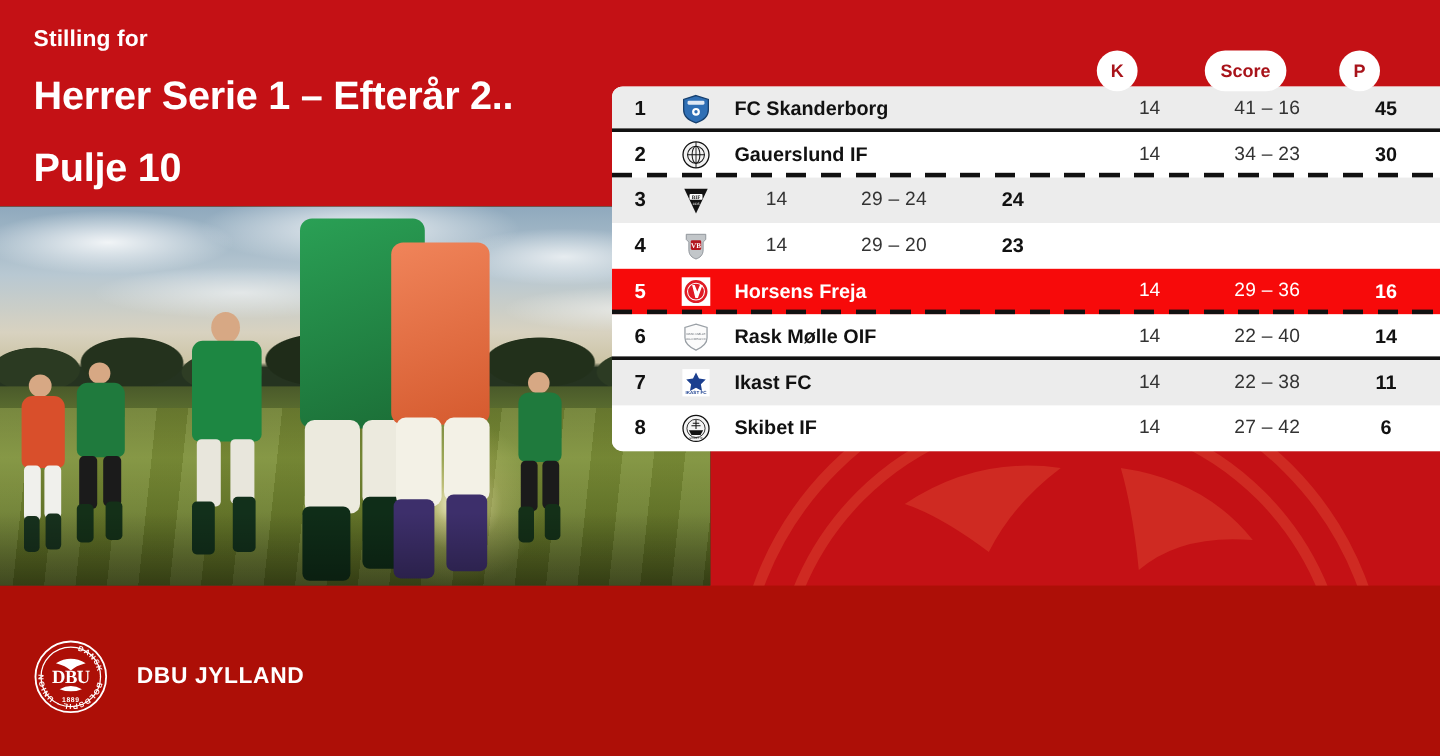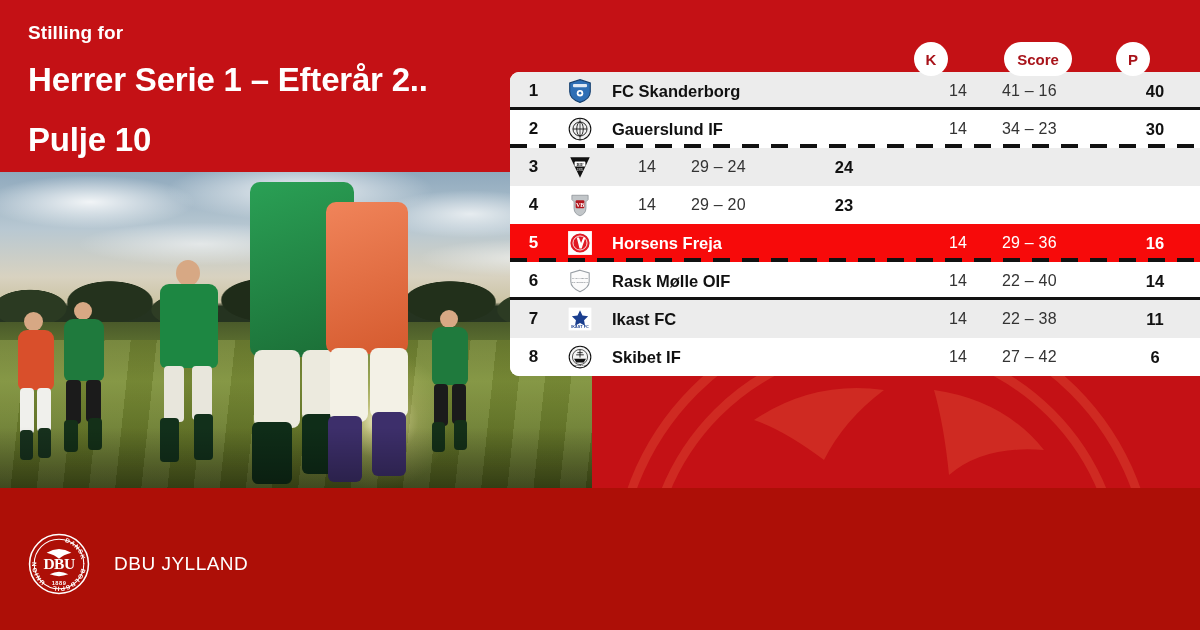--- a/index.html
+++ b/index.html
@@ -158,20 +158,21 @@
   .c-k {
     width:88px;
     flex:0 0 auto;
     text-align:center;
     font-size:16px;
     color:#333;
   }
   .c-score {
     width:108px;
     flex:0 0 auto;
+    text-align:center;
     font-size:16px;
     color:#333;
     letter-spacing:.2px;
   }
   .c-p {
     width:90px;
     flex:0 0 auto;
     text-align:center;
     font-size:16.5px;
     font-weight:bold;
@@ -222,21 +223,21 @@
     position:absolute;
     left:28px; bottom:35px;
     display:flex;
     align-items:center;
     z-index:8;
   }
   .footer-label {
     margin-left:24px;
     color:#ffffff;
     font-size:19px;
-    font-weight:normal;
+    font-weight:bold;
     letter-spacing:.5px;
   }
 
   .logo-svg { display:block; }
 </style>
 </head>
 <body>
 
 <div class="watermark">
   <svg viewBox="0 0 560 560" width="560" height="560" aria-hidden="true">
@@ -341,21 +342,21 @@
         <svg width="26" height="26" viewBox="0 0 48 48">
           <path d="M24 3 L43 9 v16 c0 11-9 17-19 20C14 42 5 36 5 25V9z" fill="#2f6fb5" stroke="#17406f" stroke-width="2"></path>
           <circle cx="24" cy="28" r="6" fill="#fff"></circle>
           <circle cx="24" cy="28" r="2.6" fill="#2f6fb5"></circle>
           <rect x="11" y="11" width="26" height="6" rx="2" fill="#fff" opacity=".85"></rect>
         </svg>
       </div>
       <div class="c-name">FC Skanderborg</div>
       <div class="c-k">14</div>
       <div class="c-score">41 – 16</div>
-      <div class="c-p">40</div>
+      <div class="c-p">45</div>
     </div>
     <div class="trow sep-dashed">
       <div class="c-pos">2</div>
       <div class="c-logo">
         <svg width="26" height="26" viewBox="0 0 48 48">
           <circle cx="24" cy="24" r="20" fill="#f2f2f2" stroke="#111" stroke-width="2"></circle>
           <circle cx="24" cy="24" r="13" fill="none" stroke="#111" stroke-width="1.6"></circle>
           <ellipse cx="24" cy="24" rx="6" ry="13" fill="none" stroke="#111" stroke-width="1.6"></ellipse>
           <line x1="11" y1="24" x2="37" y2="24" stroke="#111" stroke-width="1.6"></line>
           <line x1="24" y1="4" x2="24" y2="44" stroke="#111" stroke-width="1.4"></line>

